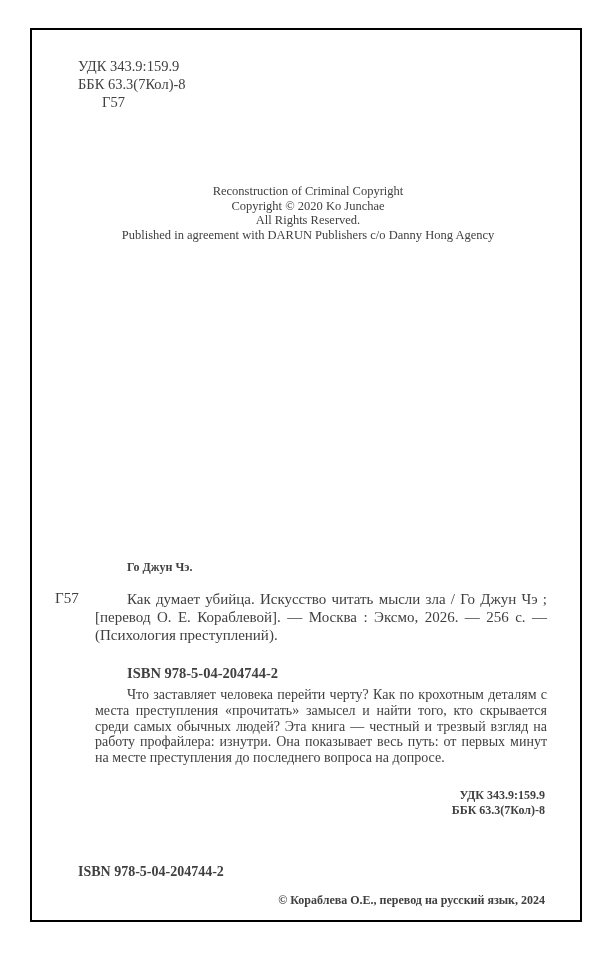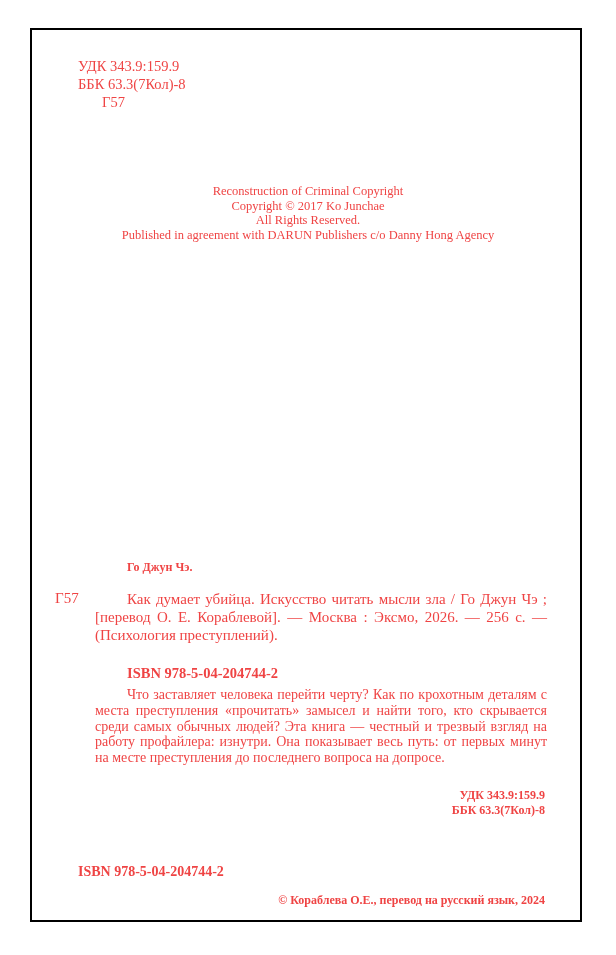--- a/index.html
+++ b/index.html
@@ -5,21 +5,21 @@
   html, body {
     margin: 0;
     padding: 0;
     background: #ffffff;
   }
   .page {
     position: relative;
     width: 616px;
     height: 955px;
     background: #ffffff;
-    color: #ef4444;
+    color: #404040;
     font-family: "Liberation Serif", serif;
     overflow: hidden;
   }
   .frame {
     position: absolute;
     left: 30px;
     top: 28px;
     width: 552px;
     height: 894px;
     border: 2px solid #000000;
@@ -117,21 +117,21 @@
   <div class="frame"></div>
 
   <div class="codes-top">
     <div>УДК 343.9:159.9</div>
     <div>ББК 63.3(7Кол)-8</div>
     <div class="code-g57">Г57</div>
   </div>
 
   <div class="eng-block">
     <div>Reconstruction of Criminal Copyright</div>
-    <div>Copyright © 2017 Ko Junchae</div>
+    <div>Copyright © 2020 Ko Junchae</div>
     <div>All Rights Reserved.</div>
     <div>Published in agreement with DARUN Publishers c/o Danny Hong Agency</div>
   </div>
 
   <div class="bib-author">Го Джун Чэ.</div>
 
   <div class="bib-code">Г57</div>
 
   <div class="bib-desc">Как думает убийца. Искусство читать мысли зла / Го Джун Чэ ; [перевод О. Е. Кораблевой]. — Москва : Эксмо, 2026. — 256 с. — (Психология преступлений).</div>
 

